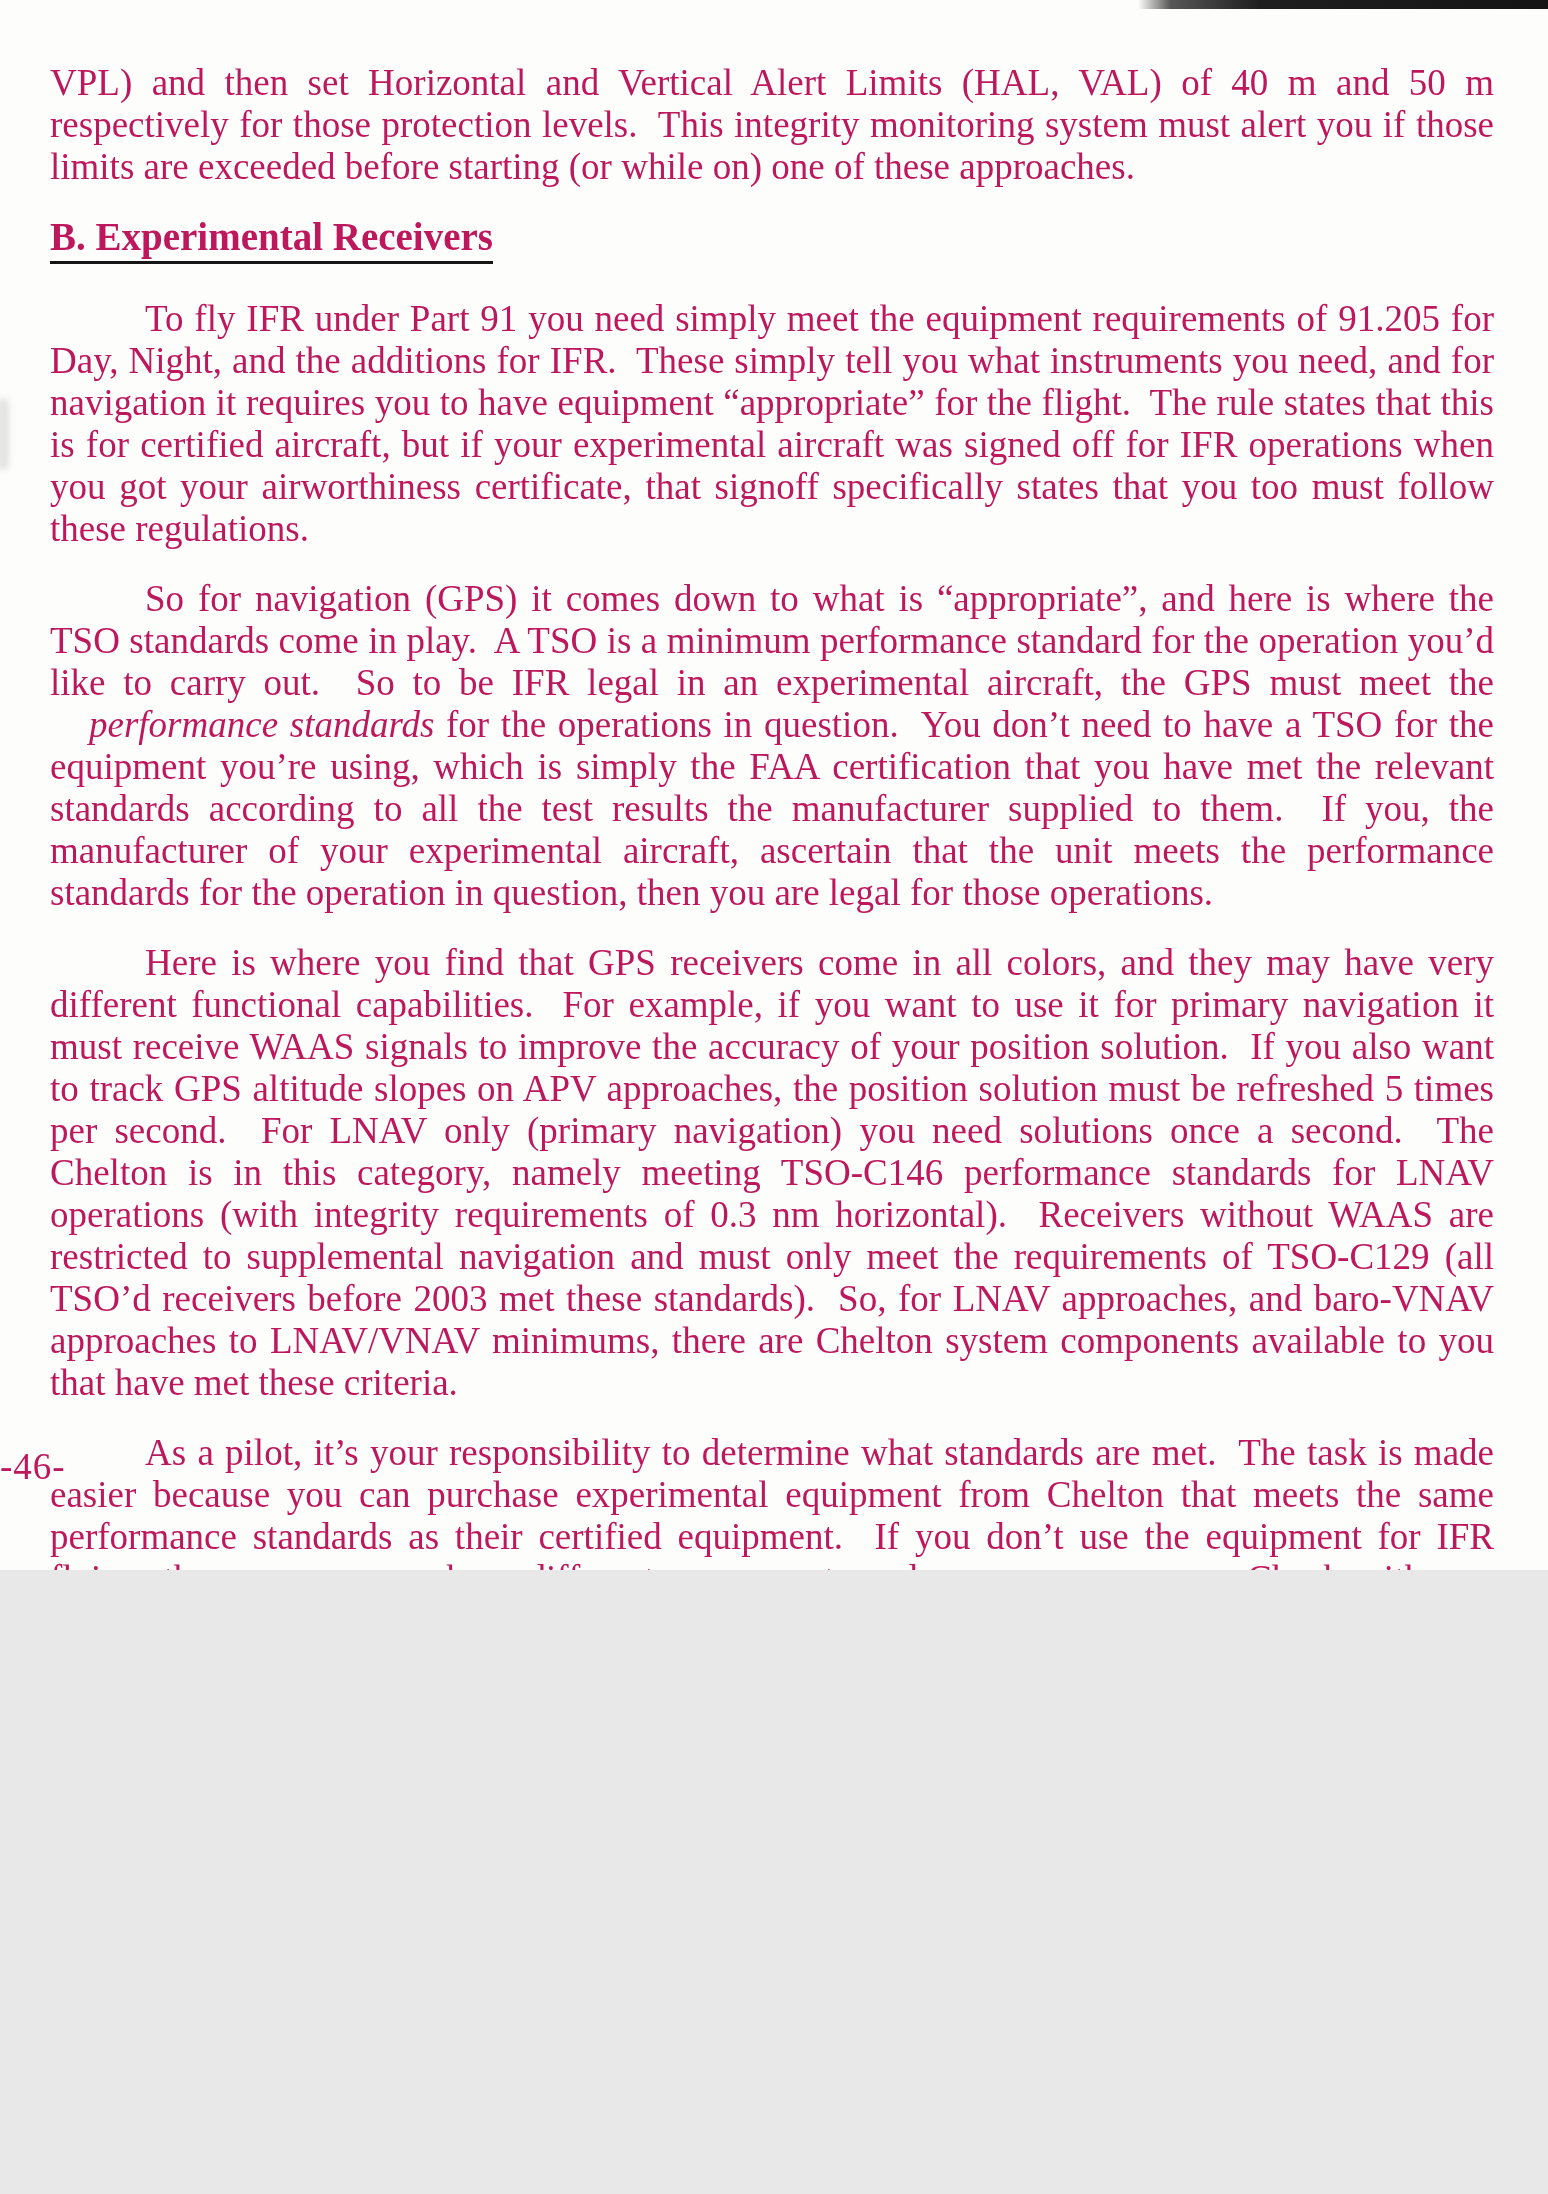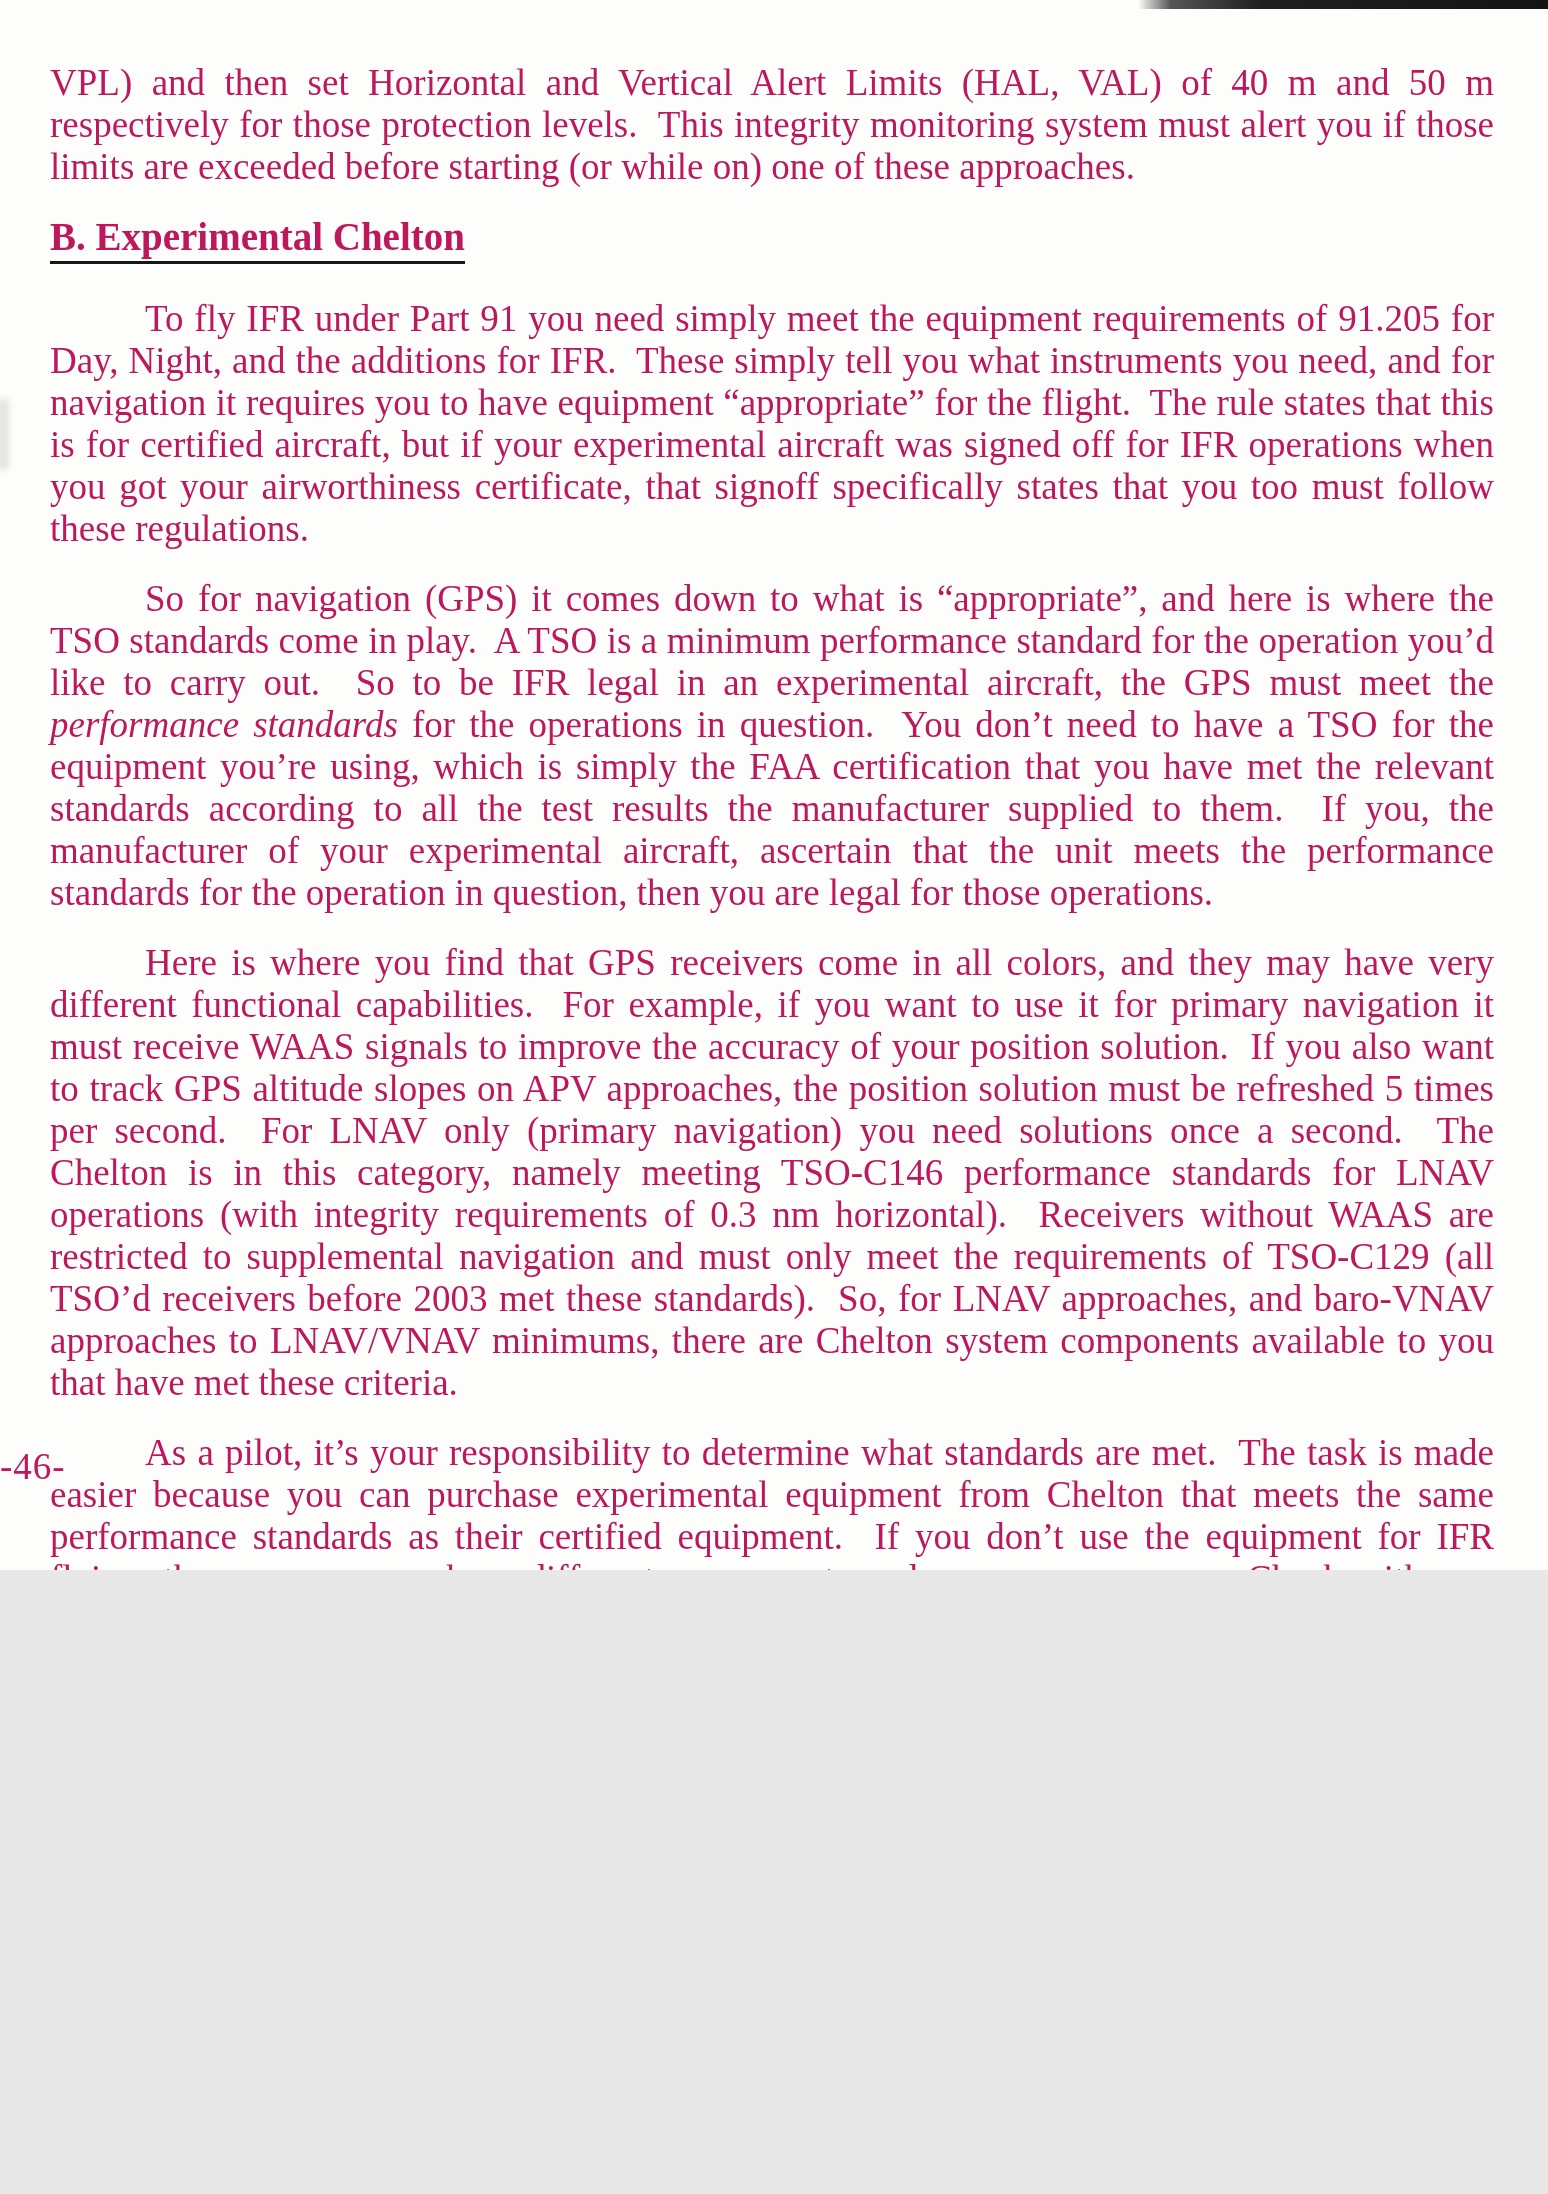--- a/index.html
+++ b/index.html
@@ -62,30 +62,30 @@
     position: absolute;
     left: -3px;
     top: 398px;
     width: 12px;
     height: 72px;
     background: #c9c9c9;
     opacity: 0.5;
     filter: blur(3px);
     border-radius: 6px;
   }
-  em { font-style: italic; }
+  em { font-style: italic; margin-left: 39px; }
 </style>
 </head>
 <body>
 
 <div class="page">
   <div class="scan-bar"></div>
   <div class="scan-smudge"></div>
   <div class="doc-body">
       <p class="para"><span>VPL) and then set Horizontal and Vertical Alert Limits (HAL, VAL) of 40 m and 50 m respectively for those protection levels.  This integrity monitoring system must alert you if those limits are exceeded before starting (or while on) one of these approaches.</span></p>
-      <h2 class="heading"><span class="heading-underline">B. Experimental Chelton</span></h2>
+      <h2 class="heading"><span class="heading-underline">B. Experimental Receivers</span></h2>
       <p class="para indent"><span>To fly IFR under Part 91 you need simply meet the equipment requirements of 91.205 for Day, Night, and the additions for IFR.  These simply tell you what instruments you need, and for navigation it requires you to have equipment “appropriate” for the flight.  The rule states that this is for certified aircraft, but if your experimental aircraft was signed off for IFR operations when you got your airworthiness certificate, that signoff specifically states that you too must follow these regulations.</span></p>
       <p class="para indent"><span>So for navigation (GPS) it comes down to what is “appropriate”, and here is where the TSO standards come in play.  A TSO is a minimum performance standard for the operation you’d like to carry out.  So to be IFR legal in an experimental aircraft, the GPS must meet the </span><em>performance standards</em><span> for the operations in question.  You don’t need to have a TSO for the equipment you’re using, which is simply the FAA certification that you have met the relevant standards according to all the test results the manufacturer supplied to them.  If you, the manufacturer of your experimental aircraft, ascertain that the unit meets the performance standards for the operation in question, then you are legal for those operations.</span></p>
       <p class="para indent"><span>Here is where you find that GPS receivers come in all colors, and they may have very different functional capabilities.  For example, if you want to use it for primary navigation it must receive WAAS signals to improve the accuracy of your position solution.  If you also want to track GPS altitude slopes on APV approaches, the position solution must be refreshed 5 times per second.  For LNAV only (primary navigation) you need solutions once a second.  The Chelton is in this category, namely meeting TSO-C146 performance standards for LNAV operations (with integrity requirements of 0.3 nm horizontal).  Receivers without WAAS are restricted to supplemental navigation and must only meet the requirements of TSO-C129 (all TSO’d receivers before 2003 met these standards).  So, for LNAV approaches, and baro-VNAV approaches to LNAV/VNAV minimums, there are Chelton system components available to you that have met these criteria.</span></p>
       <p class="para indent"><span>As a pilot, it’s your responsibility to determine what standards are met.  The task is made easier because you can purchase experimental equipment from Chelton that meets the same performance standards as their certified equipment.  If you don’t use the equipment for IFR flying, then you can purchase different components and save some money.  Check with you avionics dealer or with Chelton for the options that are available.  You can buy an experimental system with a GPS receiver that doesn’t receive or process data required for integrity monitoring, in which case the Chelton integrity software will be turned off and you aren’t IFR legal for any phase of flight.</span></p>
     </div>
   <div class="footer">-46-</div>
 </div>
 
 </body></html>

